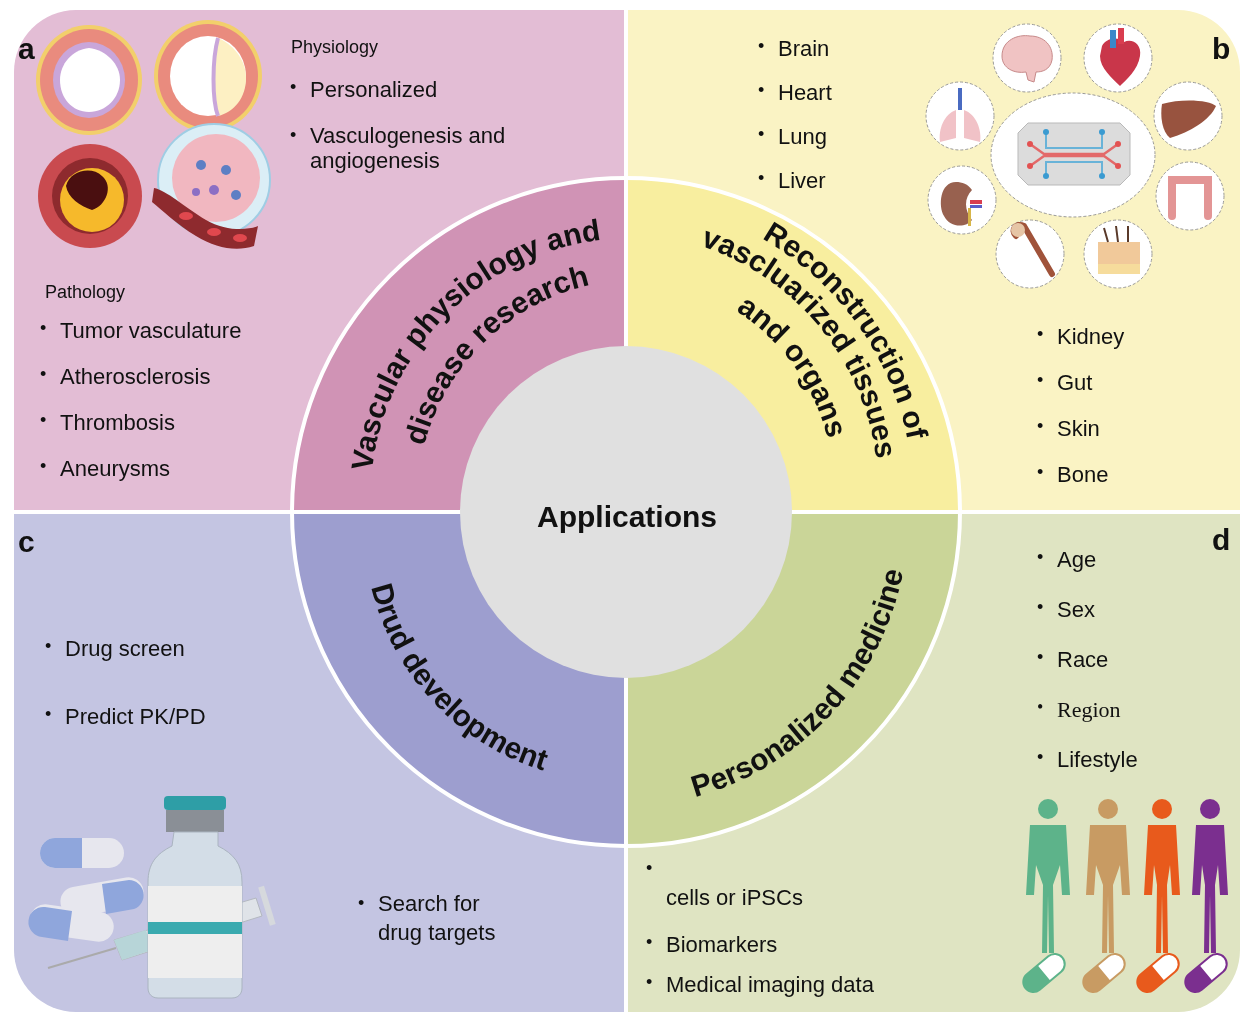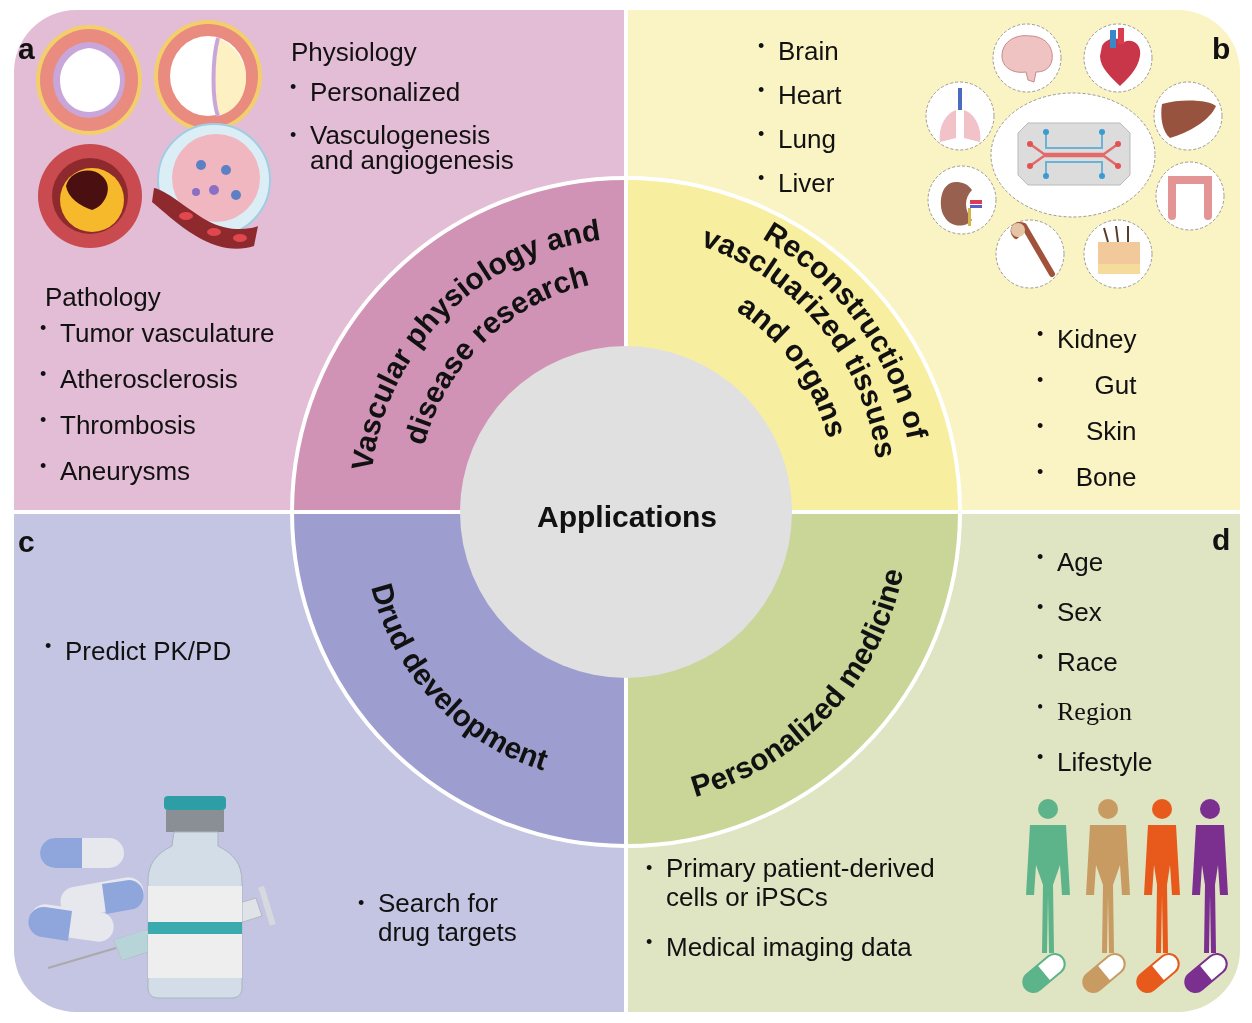--- a/index.html
+++ b/index.html
@@ -4,23 +4,23 @@
 <style>
   html, body { margin:0; padding:0; background:#ffffff; }
   body { width:1252px; height:1023px; position:relative; overflow:hidden;
          font-family:"Liberation Sans", sans-serif; color:#111; }
   .panel { position:absolute; }
   #pa { left:14px; top:10px; width:610px; height:500px; background:#e3bdd5; border-top-left-radius:62px; }
   #pb { left:628px; top:10px; width:612px; height:500px; background:#faf3c4; border-top-right-radius:62px; }
   #pc { left:14px; top:514px; width:610px; height:498px; background:#c4c5e2; border-bottom-left-radius:62px; }
   #pd { left:628px; top:514px; width:612px; height:498px; background:#dfe4c2; border-bottom-right-radius:62px; }
   .letter { position:absolute; font-weight:bold; font-size:30px; line-height:1; }
-  .head { position:absolute; font-size:26px; }
+  .head { position:absolute; font-size:18px; }
   .blist { position:absolute; margin:0; padding:0; list-style:none; }
-  .blist li { position:relative; font-size:26px; padding-left:20px; white-space:nowrap; }
+  .blist li { position:relative; font-size:22px; padding-left:20px; white-space:nowrap; }
   .blist li::before { content:"•"; position:absolute; left:0; top:0; font-size:18px; }
   svg.overlay { position:absolute; left:0; top:0; }
   .illus { position:absolute; }
 </style>
 </head>
 <body>
 
 <div class="panel" id="pa"></div>
 <div class="panel" id="pb"></div>
 <div class="panel" id="pc"></div>
@@ -124,21 +124,21 @@
     <ellipse cx="204" cy="218" rx="7" ry="4" fill="#e0484e"></ellipse>
   </g>
 </svg>
 
 <ul class="blist" style="left:758px;top:36px;">
   <li style="height:44px;">Brain</li>
   <li style="height:44px;">Heart</li>
   <li style="height:44px;">Lung</li>
   <li style="height:44px;">Liver</li>
 </ul>
-<ul class="blist" style="left:1037px;top:324px;text-align:right;">
+<ul class="blist" style="left:1037px;top:324px;">
   <li style="height:46px;">Kidney</li>
   <li style="height:46px;">Gut</li>
   <li style="height:46px;">Skin</li>
   <li style="height:46px;">Bone</li>
 </ul>
 
 <svg class="illus" style="left:920px;top:20px;" width="310" height="280" viewBox="0 0 310 280">
   <g fill="#ffffff" stroke="#999" stroke-width="1" stroke-dasharray="3 2">
     <ellipse cx="153" cy="135" rx="82" ry="62"></ellipse>
     <circle cx="107" cy="38" r="34"></circle>
@@ -193,20 +193,21 @@
     <rect x="48" y="188" width="3" height="18" fill="#d7b548"></rect>
   </g>
   <g>
     <rect x="38" y="68" width="4" height="22" fill="#4a6bc1"></rect>
     <path d="M36 90 C24 94 18 110 20 122 L36 118 Z" fill="#f1c2c7"></path>
     <path d="M44 90 C56 94 62 110 60 122 L44 118 Z" fill="#f1c2c7"></path>
   </g>
 </svg>
 
 <ul class="blist" style="left:45px;top:636px;">
+  <li style="height:68px;">Drug screen</li>
   <li style="height:40px;">Predict PK/PD</li>
 </ul>
 <ul class="blist" style="left:358px;top:889px;">
   <li style="line-height:29px;">
     <span>Search for</span><br>
     <span>drug targets</span>
   </li>
 </ul>
 
 <svg class="illus" style="left:26px;top:790px;" width="300" height="210" viewBox="0 0 300 210">
@@ -235,23 +236,24 @@
 
 <ul class="blist" style="left:1037px;top:547px;">
   <li style="height:50px;">Age</li>
   <li style="height:50px;">Sex</li>
   <li style="height:50px;">Race</li>
   <li style="height:50px;font-family:Liberation Serif, serif;">Region</li>
   <li style="height:50px;">Lifestyle</li>
 </ul>
 <ul class="blist" style="left:646px;top:854px;">
   <li style="line-height:29px;height:78px;">
-    <span>Primary patient-derived</span><br>
+    <br>
     <span>cells or iPSCs</span>
   </li>
+  <li style="height:40px;">Biomarkers</li>
   <li>Medical imaging data</li>
 </ul>
 
 <svg class="illus" style="left:1020px;top:795px;" width="210" height="210" viewBox="0 0 210 210">
   <g id="figs">
       <g>
         <circle cx="28" cy="14" r="10" fill="#5db38a"></circle>
         <path d="M10 30 L46 30 L50 100 L42 100 L40 70 L33 90 L34 158 L29 158 L28 100 L27 158 L22 158 L23 90 L16 70 L14 100 L6 100 Z" fill="#5db38a"></path>
       </g>
       <g>

